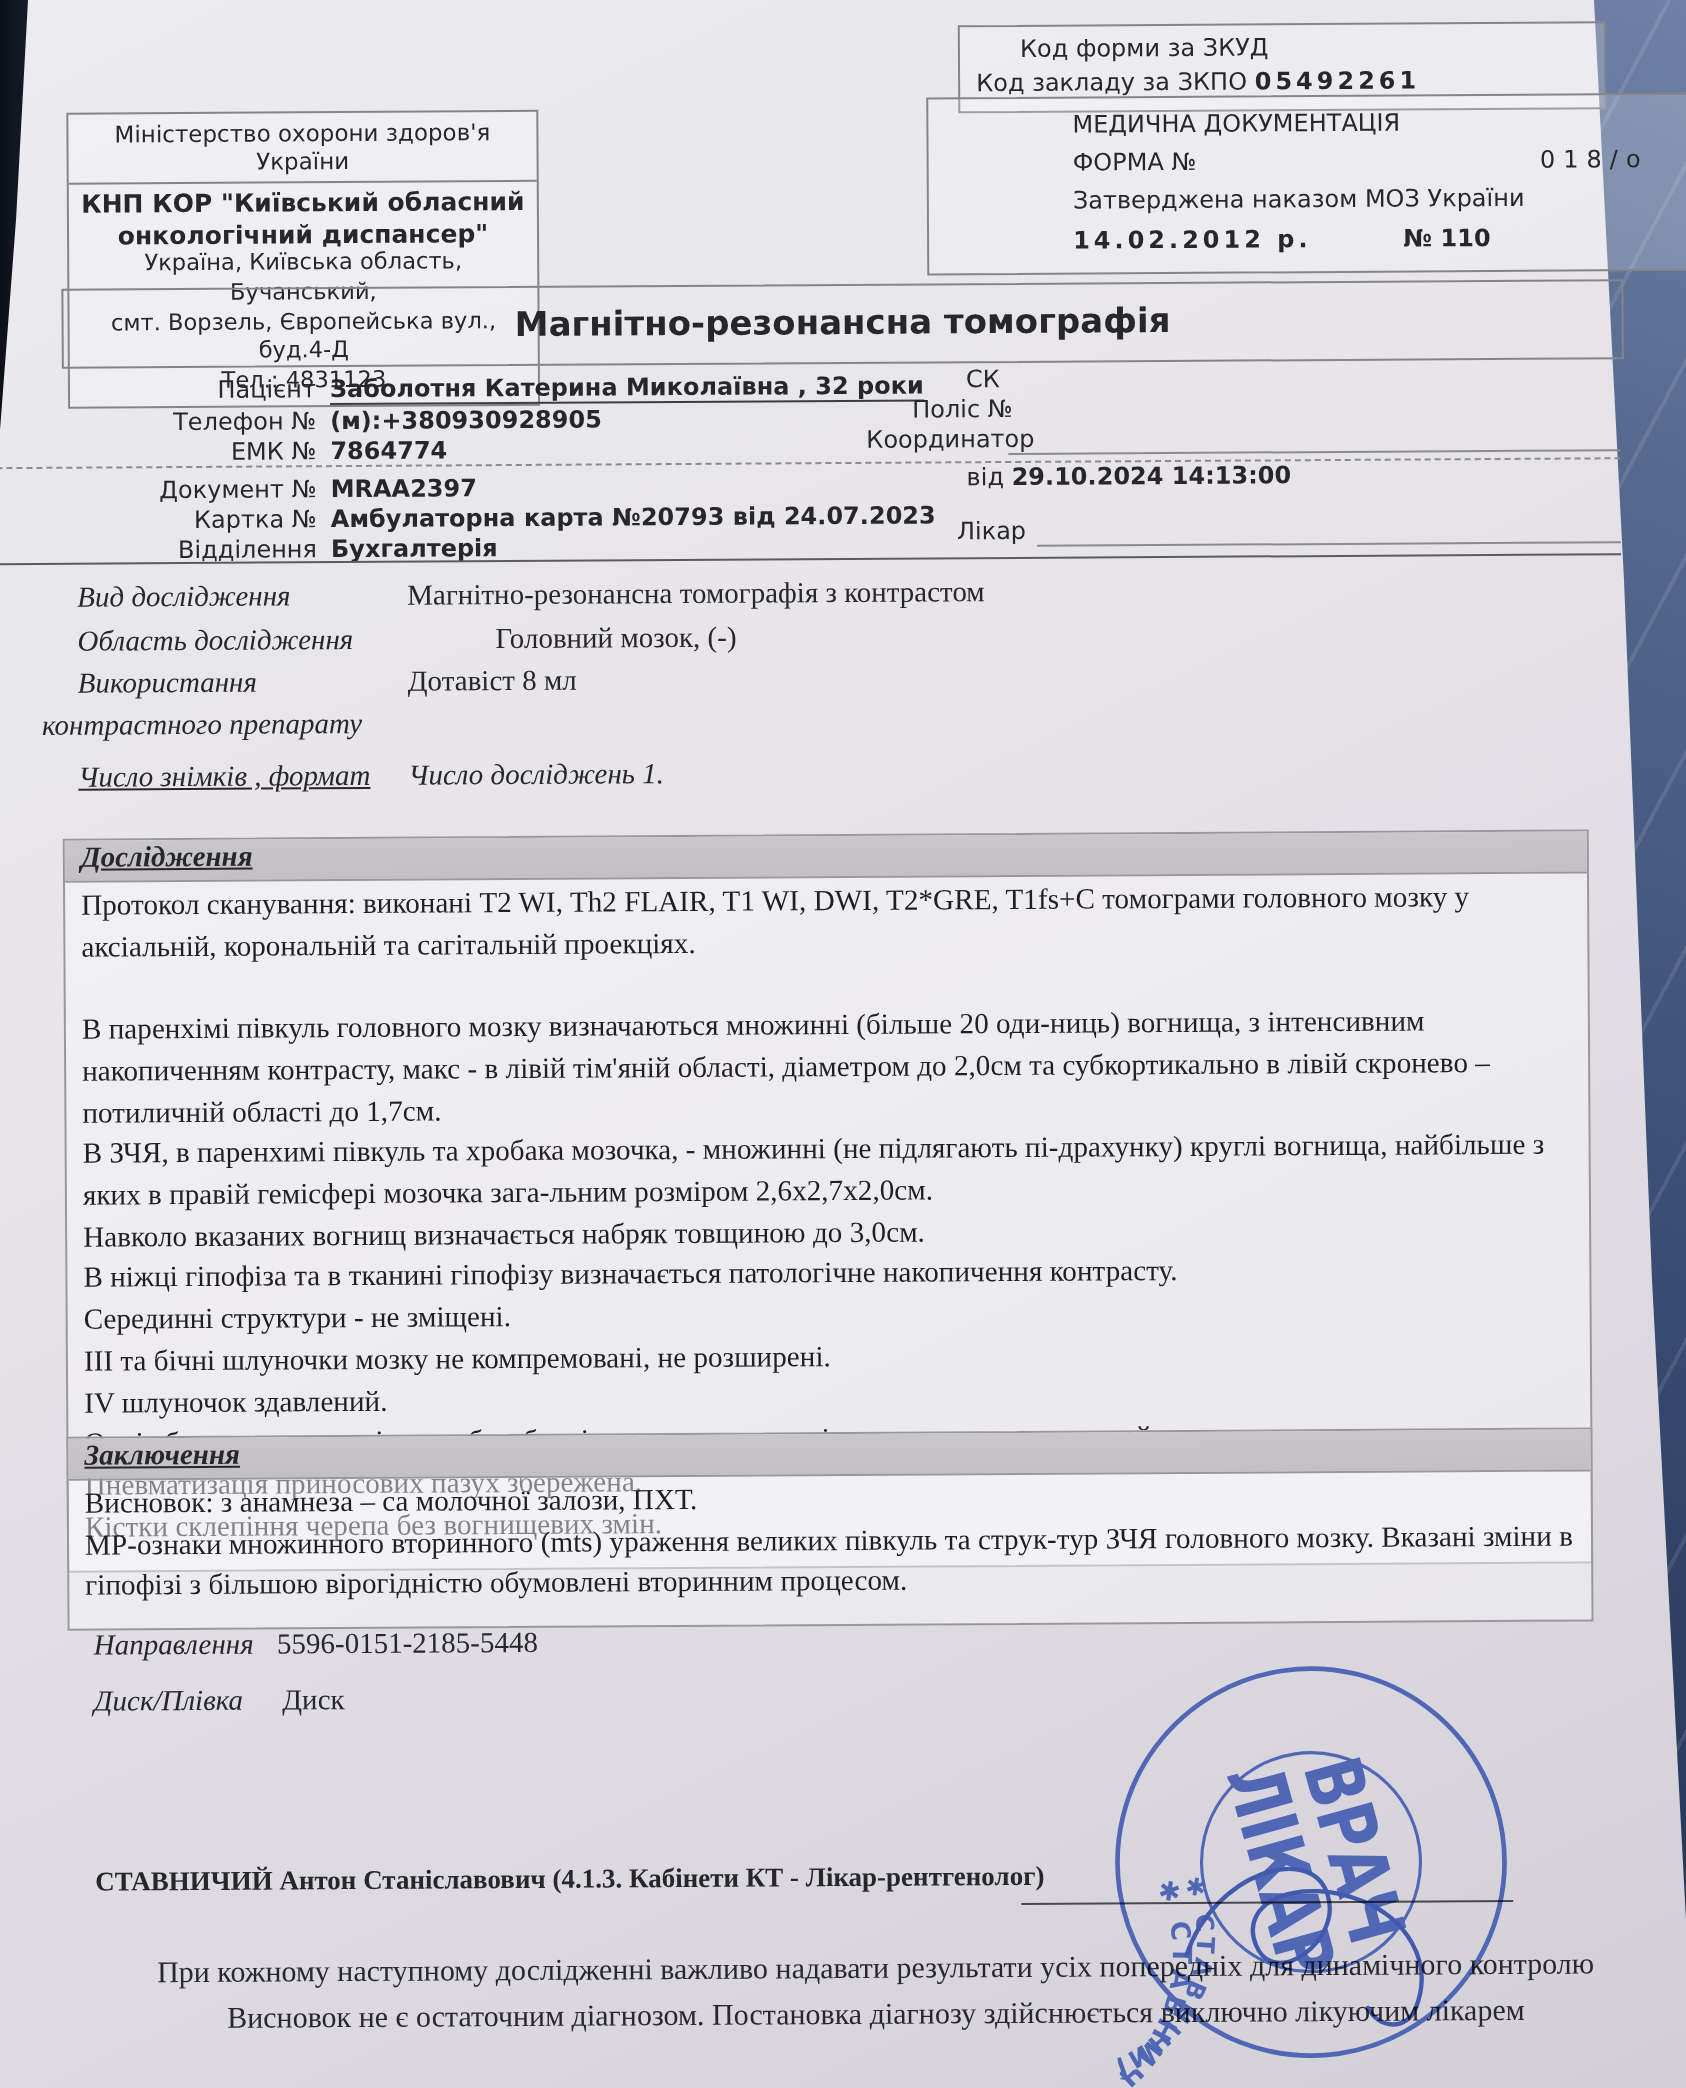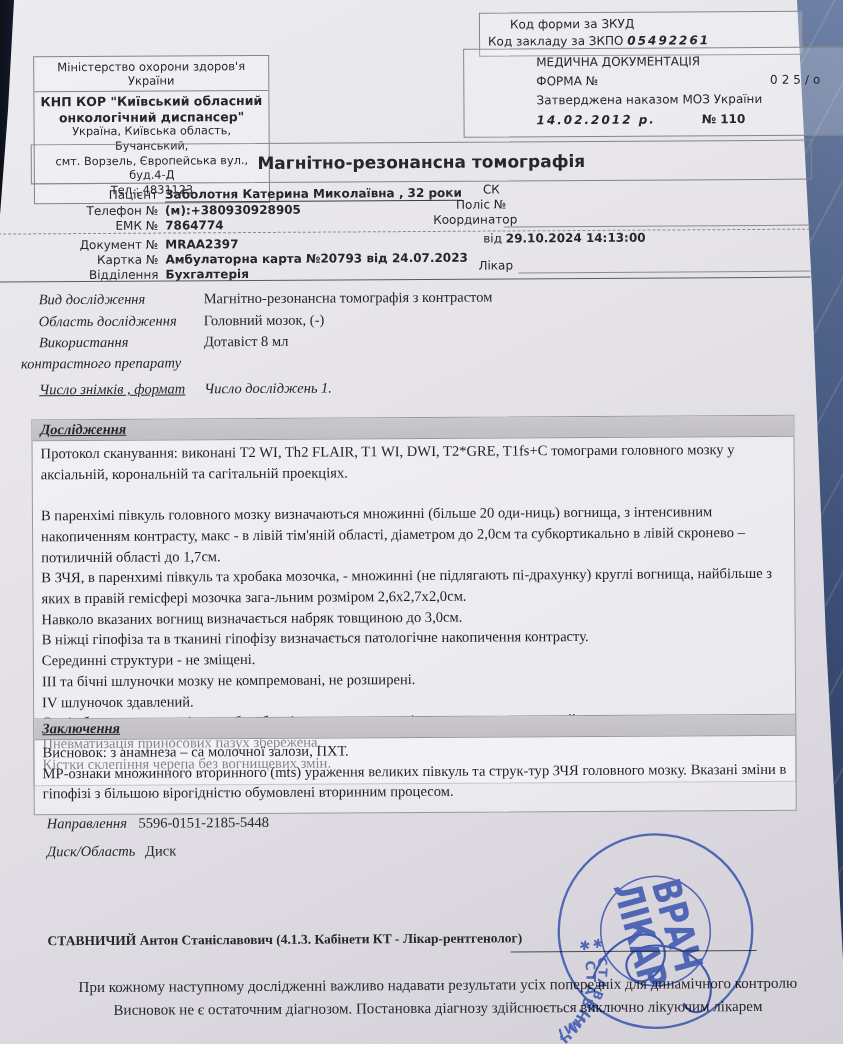--- a/index.html
+++ b/index.html
@@ -20,21 +20,21 @@
   
   .clinic-box{left:36px;top:54px;width:234px;border:1px solid #85848a;font-size:11.5px;text-align:center;background:rgba(255,255,255,0.25);}
   .clinic-ministry{padding:3px 2px;border-bottom:1px solid #85848a;}
   .clinic-body{padding:2px 2px 4px;}
   .clinic-name{font-weight:bold;font-size:12.5px;line-height:1.25;}
   .clinic-addr{font-size:11.3px;line-height:1.3;}
   .meta-a{left:482px;top:13px;width:306px;border:1px solid #85848a;font-size:12px;padding:3px 8px 4px;line-height:1.45;background:rgba(255,255,255,0.2);}
   .meta-a .l1{padding-left:22px;}
   .meta-b{left:466px;top:49px;width:322px;border:1px solid #85848a;font-size:12px;padding:4px 6px 6px 72px;line-height:1.6;background:rgba(255,255,255,0.2);}
   .bold{font-weight:bold;}
-  .sp2{letter-spacing:2px;font-style:italic;}
+  .sp2{letter-spacing:2px;}
   .form-row{display:flex;}
   .form-row .val{margin-left:auto;margin-right:34px;letter-spacing:4px;}
   .num-gap{margin-left:42px;text-align:right;}
 
   .title-box{left:33px;top:142px;width:779px;height:38px;border:1px solid #85848a;
     text-align:center;font-weight:bold;font-size:17px;line-height:38px;}
 
   
   .prow{position:absolute;font-size:12px;white-space:nowrap;}
   .plabel{display:inline-block;width:160px;text-align:right;margin-right:7px;}
@@ -83,21 +83,21 @@
       <div class="l1">Код форми за ЗКУД</div>
       <div>
         <span>Код закладу за ЗКПО</span>
         <span class="bold sp2">05492261</span>
       </div>
     </div>
     <div class="abs meta-b">
       <div>МЕДИЧНА ДОКУМЕНТАЦІЯ</div>
       <div class="form-row">
         <span>ФОРМА №</span>
-        <span class="val">025/о</span>
+        <span class="val">018/о</span>
       </div>
       <div>Затверджена наказом МОЗ України</div>
       <div>
         <span class="bold sp2">14.02.2012 р.</span>
         <span class="bold num-gap">№ 110</span>
       </div>
     </div>
 
     <div class="abs title-box">Магнітно-резонансна томографія</div>
 
@@ -130,21 +130,21 @@
       <span>від</span>
       <span class="pval">29.10.2024 14:13:00</span>
     </div>
     <div class="prow" style="left:480px;top:259px;">Лікар</div>
     <div class="hline" style="top:273px;left:520px;width:292px;"></div>
 
     <div class="serif">
       <div class="erow elabel" style="top:289px;">Вид дослідження</div>
       <div class="erow evalue" style="top:289px;">Магнітно-резонансна томографія з контрастом</div>
       <div class="erow elabel" style="top:311px;">Область дослідження</div>
-      <div class="erow evalue" style="top:311px;">Головний мозок,  (-)</div>
+      <div class="erow evalue" style="top:311px;margin-left:44px;">Головний мозок,  (-)</div>
       <div class="erow elabel" style="top:332px;">Використання</div>
       <div class="erow evalue" style="top:332px;">Дотавіст  8 мл</div>
       <div class="erow elabel" style="top:353px;left:22px;">контрастного препарату</div>
       <div class="erow elabel" style="top:379px;text-decoration:underline;">Число знімків , формат</div>
       <div class="erow evalue ital" style="top:379px;">Число досліджень 1.</div>
     </div>
 
     <div class="abs secbox serif">
       <div class="sechead">Дослідження</div>
       <div class="secbody">Протокол сканування: виконані T2 WI, Th2 FLAIR, T1 WI, DWI, T2*GRE, T1fs+C томограми головного мозку у аксіальній, корональній та сагітальній проекціях.
@@ -166,22 +166,22 @@
       <div class="secbody">Висновок: з анамнеза – са молочної залози, ПХТ.
 МР-ознаки множинного вторинного (mts) ураження великих півкуль та струк-тур ЗЧЯ головного мозку. Вказані зміни в гіпофізі з більшою вірогідністю обумовлені вторинним процесом.</div>
     </div>
 
     <div class="serif">
       <div class="erow" style="left:45px;top:813px;">
         <span class="ital">Направлення</span>
         <span style="margin-left:8px;">5596-0151-2185-5448</span>
       </div>
       <div class="erow" style="left:45px;top:841px;">
-        <span class="ital">Диск/Область</span>
-        <span style="margin-left:6px;text-align:center;">Диск</span>
+        <span class="ital">Диск/Плівка</span>
+        <span style="margin-left:16px;text-align:center;">Диск</span>
       </div>
     </div>
 
     <div class="abs doctor-line serif">СТАВНИЧИЙ Антон Станіславович (4.1.3. Кабінети КТ - Лікар-рентгенолог)</div>
     <div class="hline sigline"></div>
 
     <div class="abs footer-line serif" style="top:977px;">При кожному наступному дослідженні важливо надавати результати усіх попередніх для динамічного контролю</div>
     <div class="abs footer-line serif" style="top:1000px;">Висновок не є остаточним діагнозом. Постановка діагнозу здійснюється виключно лікуючим лікарем</div>
 
     <svg class="abs stamp" viewBox="0 0 220 220">

